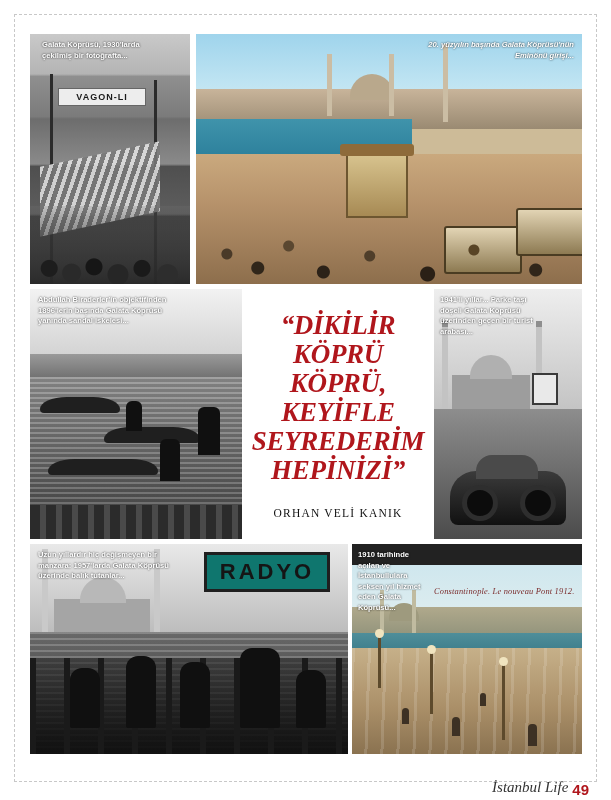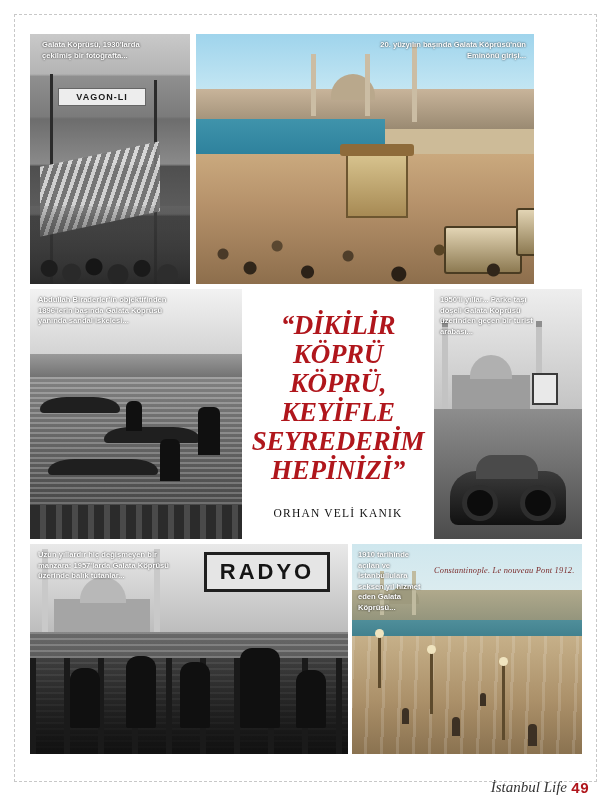--- a/index.html
+++ b/index.html
@@ -59,21 +59,21 @@
     color: #ffffff;
     font-size: 7.6px;
     line-height: 10.5px;
     font-weight: 700;
     text-shadow: 0 0 2px rgba(0,0,0,.9);
   }
   .cap.right { text-align: right; }
 
   
   #p1 { left: 0; top: 0; width: 160px; height: 250px; }
-  #p2 { left: 166px; top: 0; width: 338px; height: 250px; }
+  #p2 { left: 166px; top: 0; width: 386px; height: 250px; font-style: italic; }
 
   
   #p3 { left: 0; top: 255px; width: 212px; height: 250px; }
   #p4 { left: 404px; top: 255px; width: 148px; height: 250px; }
 
   
   .quotebox {
     position: absolute;
     left: 216px;
     top: 255px;
@@ -118,21 +118,21 @@
     align-items: flex-end;
     gap: 4px;
   }
   .footer .mag {
     font-family: "Liberation Serif", serif;
     font-style: italic;
     font-size: 15px;
     color: #333;
   }
   .footer .pageno {
-    font-family: Liberation Mono, monospace;
+    font-family: Liberation Sans, sans-serif;
     font-size: 15px;
     font-weight: 700;
     color: #b0161c;
     line-height: 12px;
   }
 
   
 
   
   .bw1 {
@@ -320,21 +320,21 @@
   .bw5 .mosque5:before {
     content:""; position:absolute; left:26px; top:-22px; width:46px; height:26px;
     background:#b8b8b8; border-radius:24px 24px 0 0;
   }
   .bw5 .min5 {
     position: absolute; bottom: 52%; width: 6px; height: 96px; background:#c9c9c9;
   }
   .bw5 .billboard {
     position: absolute; right: 18px; top: 8px;
     width: 120px; height: 34px;
-    background: #e5e5e5;
+    background: #0f766e;
     border: 3px solid #1f1f1f;
     display: flex; align-items: center; justify-content: center;
     font-family: "Liberation Sans", sans-serif;
     font-weight: 700;
     font-size: 22px;
     letter-spacing: 3px;
     color: #151515;
   }
   .bw5 .sea5 {
     position: absolute; left: 0; top: 42%; width: 100%; height: 58%;
@@ -347,21 +347,21 @@
     background:
       repeating-linear-gradient(90deg, #1a1a1a 0 6px, transparent 6px 34px),
       linear-gradient(180deg, rgba(40,40,40,.55), rgba(15,15,15,.95));
   }
   .bw5 .fisher {
     position: absolute; bottom: 26px; width: 30px; height: 60px;
     background: #101010; border-radius: 12px 12px 2px 2px;
   }
 
   
-  .pc6 { position: absolute; inset: 0; background: #22c55e; }
+  .pc6 { position: absolute; inset: 0; background: #22c55e; margin-top: 21px; }
   .pc6 .sky6 {
     position: absolute; inset: 0 0 62% 0;
     background: linear-gradient(180deg,#cfe7ee,#e4eff0);
   }
   .pc6 .hill {
     position: absolute; top: 22%; left: 0; width: 100%; height: 18%;
     background: linear-gradient(180deg,#b0a98c,#8d9079);
   }
   .pc6 .dome6 {
     position: absolute; top: 20%; left: 16%; width: 30px; height: 18px;
@@ -465,21 +465,21 @@
         <div class="mosque"></div>
         <div class="min" style="left:8px;"></div>
         <div class="min" style="left:102px;"></div>
         <div class="road"></div>
         <div class="car">
           <div class="wheel" style="left:12px;"></div>
           <div class="wheel" style="right:10px;"></div>
         </div>
         <div class="signpost"></div>
       </div>
-      <div class="cap" style="left:6px;top:6px;width:98px;">1950'li yıllar... Parke taşı döşeli Galata Köprüsü üzerinden geçen bir turist arabası...</div>
+      <div class="cap" style="left:6px;top:6px;width:98px;">1941'li yıllar... Parke taşı döşeli Galata Köprüsü üzerinden geçen bir turist arabası...</div>
     </div>
 
     <div class="photo" id="p5">
       <div class="bw5">
         <div class="sky5"></div>
         <div class="mosque5"></div>
         <div class="min5" style="left:12px;"></div>
         <div class="min5" style="left:124px;"></div>
         <div class="billboard">RADYO</div>
         <div class="sea5"></div>

